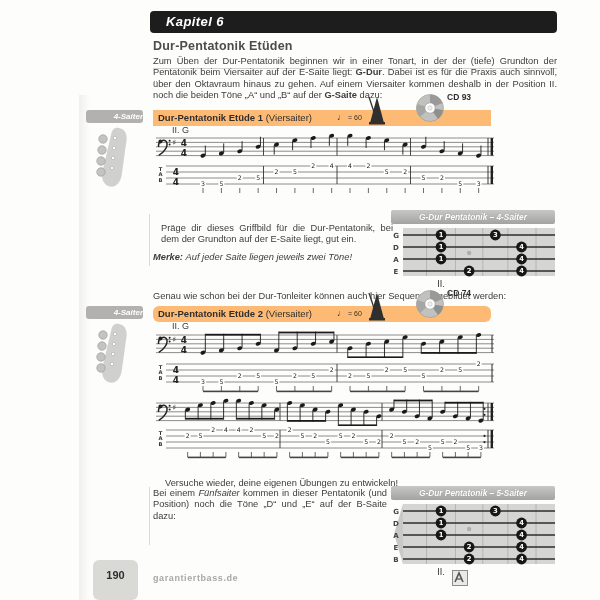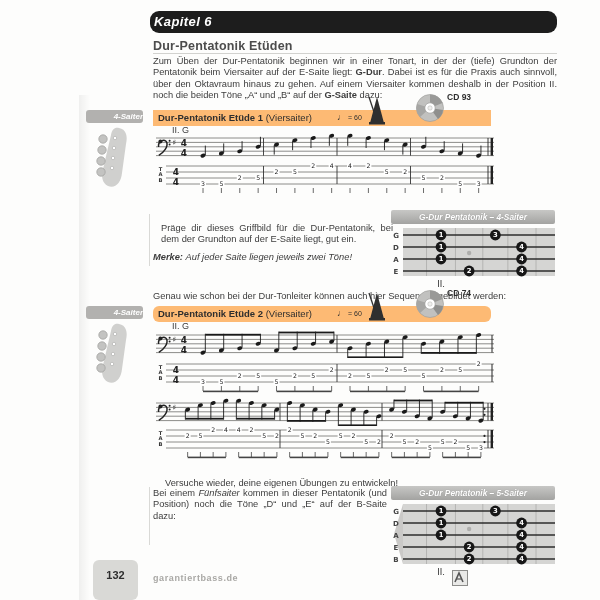--- a/index.html
+++ b/index.html
@@ -5,25 +5,25 @@
   html,body{margin:0;padding:0;}
   body{width:600px;height:600px;position:relative;background:#fdfdfc;overflow:hidden;
        font-family:"Liberation Sans","DejaVu Sans",sans-serif;color:#3b3b3b;}
   svg text{font-family:"DejaVu Sans","Liberation Sans",sans-serif;}
   .abs{position:absolute;}
   
   .edge-band{left:79px;top:95px;width:11px;height:505px;
              background:linear-gradient(90deg,rgba(0,0,0,.055),rgba(0,0,0,0));}
   .margin-line{width:1px;background:#d9d9d6;}
   
-  .chapter{left:150px;top:11px;width:407px;height:22px;background:#1d1d1d;border-radius:9px;
+  .chapter{left:150px;top:11px;width:407px;height:22px;background:#1d1d1d;border-radius:4px;
            color:#fff;font-size:13px;font-weight:bold;font-style:italic;line-height:22px;
-           padding-left:4px;box-sizing:border-box;letter-spacing:.4px;}
-  
-  .title-wrap{left:153px;top:39px;width:404px;border-bottom:1px solid #d2d2cf;padding-bottom:0;}
+           padding-left:16px;box-sizing:border-box;letter-spacing:.4px;}
+  
+  .title-wrap{left:153px;top:39px;width:404px;border-bottom:1px solid #d2d2cf;padding-bottom:15px;}
   .title{font-size:12.5px;font-weight:bold;color:#4c4c4c;letter-spacing:.2px;}
   .body-text{font-size:9.3px;line-height:11.3px;text-align:justify;color:#3c3c3c;}
   .intro{left:153px;top:56px;width:404px;}
   
   .side-tab{left:86px;width:57px;height:13px;background:#b2b1af;border-radius:3px;color:#fff;
             font-size:8px;font-weight:bold;font-style:italic;text-align:right;line-height:13px;}
   
   .etude-bar{left:153px;width:338px;height:16px;background:#fdba74;}
   .etude-title{font-size:9.5px;font-weight:bold;color:#2e2e2e;line-height:16px;padding-left:5px;}
   .etude-title .sub{font-weight:normal;}
@@ -622,21 +622,21 @@
       <text x="130.56" y="47.4" font-size="6.8" font-weight="bold" text-anchor="middle" fill="#fff">4</text>
       <circle cx="78.12" cy="57" r="5.4" fill="#171717"></circle>
       <text x="78.12" y="59.4" font-size="6.8" font-weight="bold" text-anchor="middle" fill="#fff">2</text>
       <circle cx="130.56" cy="57" r="5.4" fill="#171717"></circle>
       <text x="130.56" y="59.4" font-size="6.8" font-weight="bold" text-anchor="middle" fill="#fff">4</text>
       <text x="50" y="73" font-size="8.5" text-anchor="middle" fill="#333">II.</text>
     </svg>
 </div>
 
 <div class="abs page-tab">
-  <div class="page-num">132</div>
+  <div class="page-num">190</div>
 </div>
 <div class="abs website">garantiertbass.de</div>
 <div class="abs logo">
   <svg width="13" height="13" style="display:block;">
     <path d="M2 11 L6 2 L10 11" fill="none" stroke="#555" stroke-width="1.6"></path>
     <line x1="3" y1="8" x2="9" y2="8" stroke="#555" stroke-width="1.2"></line>
   </svg>
 </div>
 
 </body></html>

